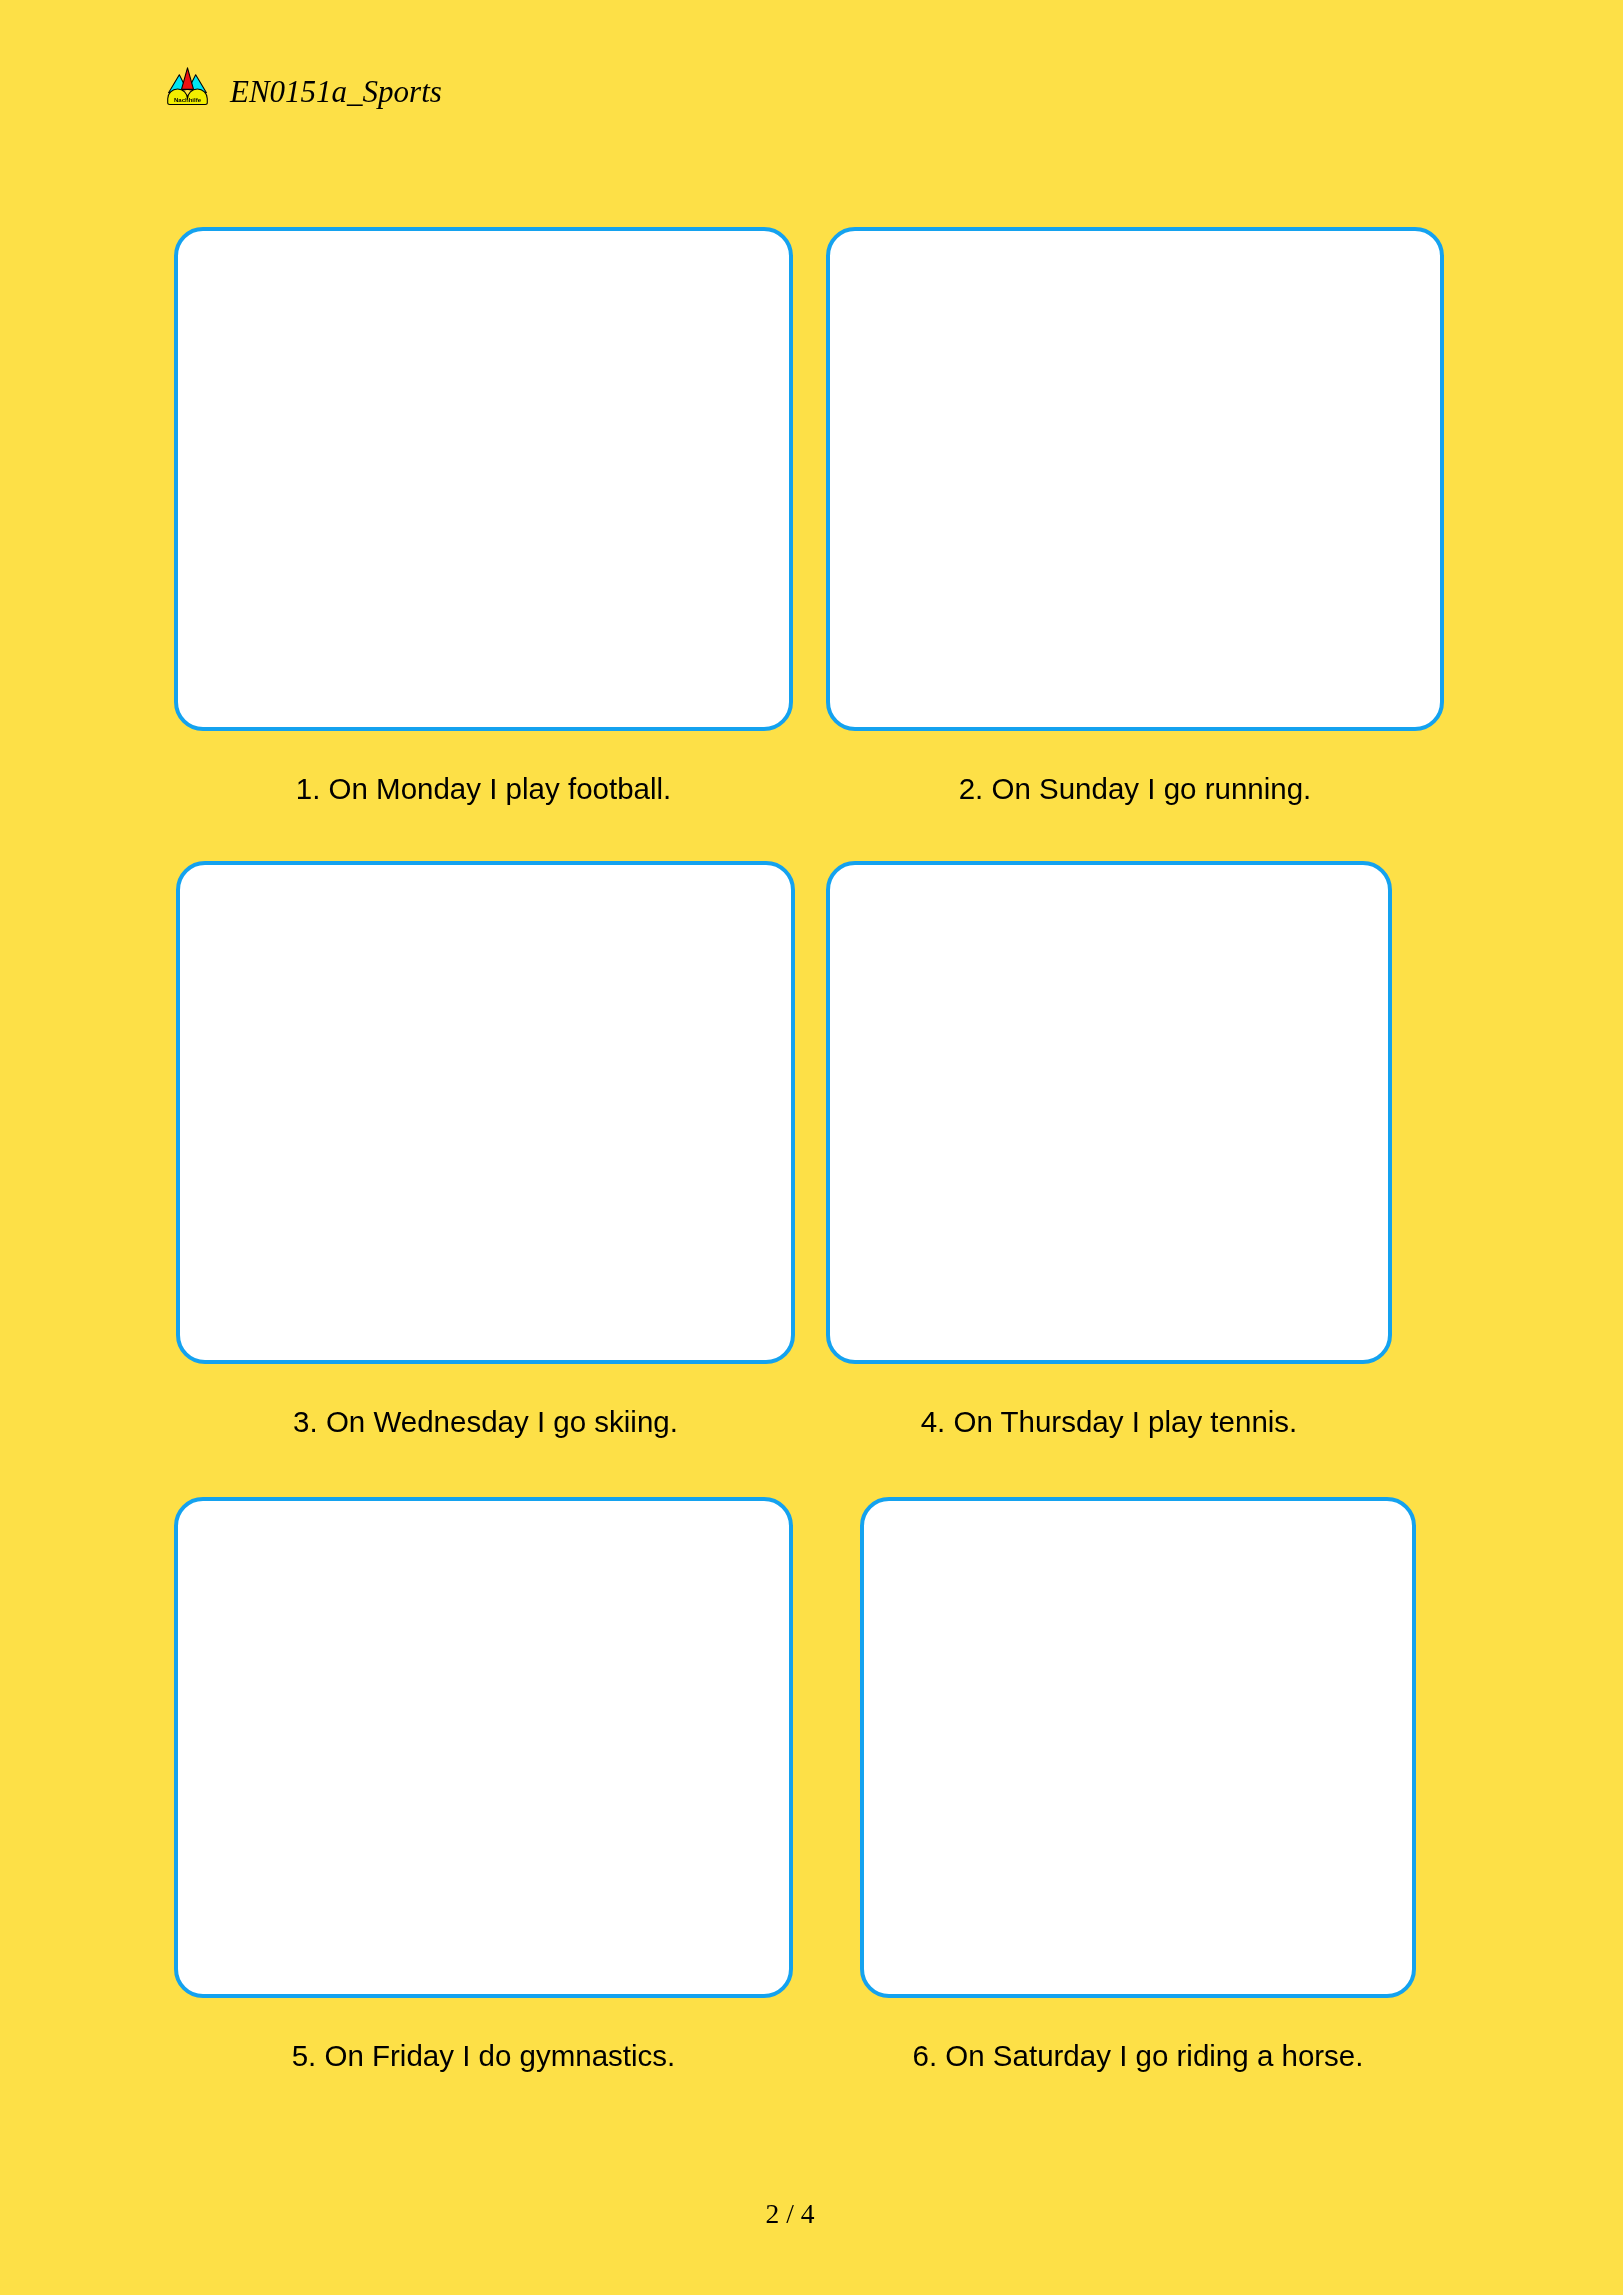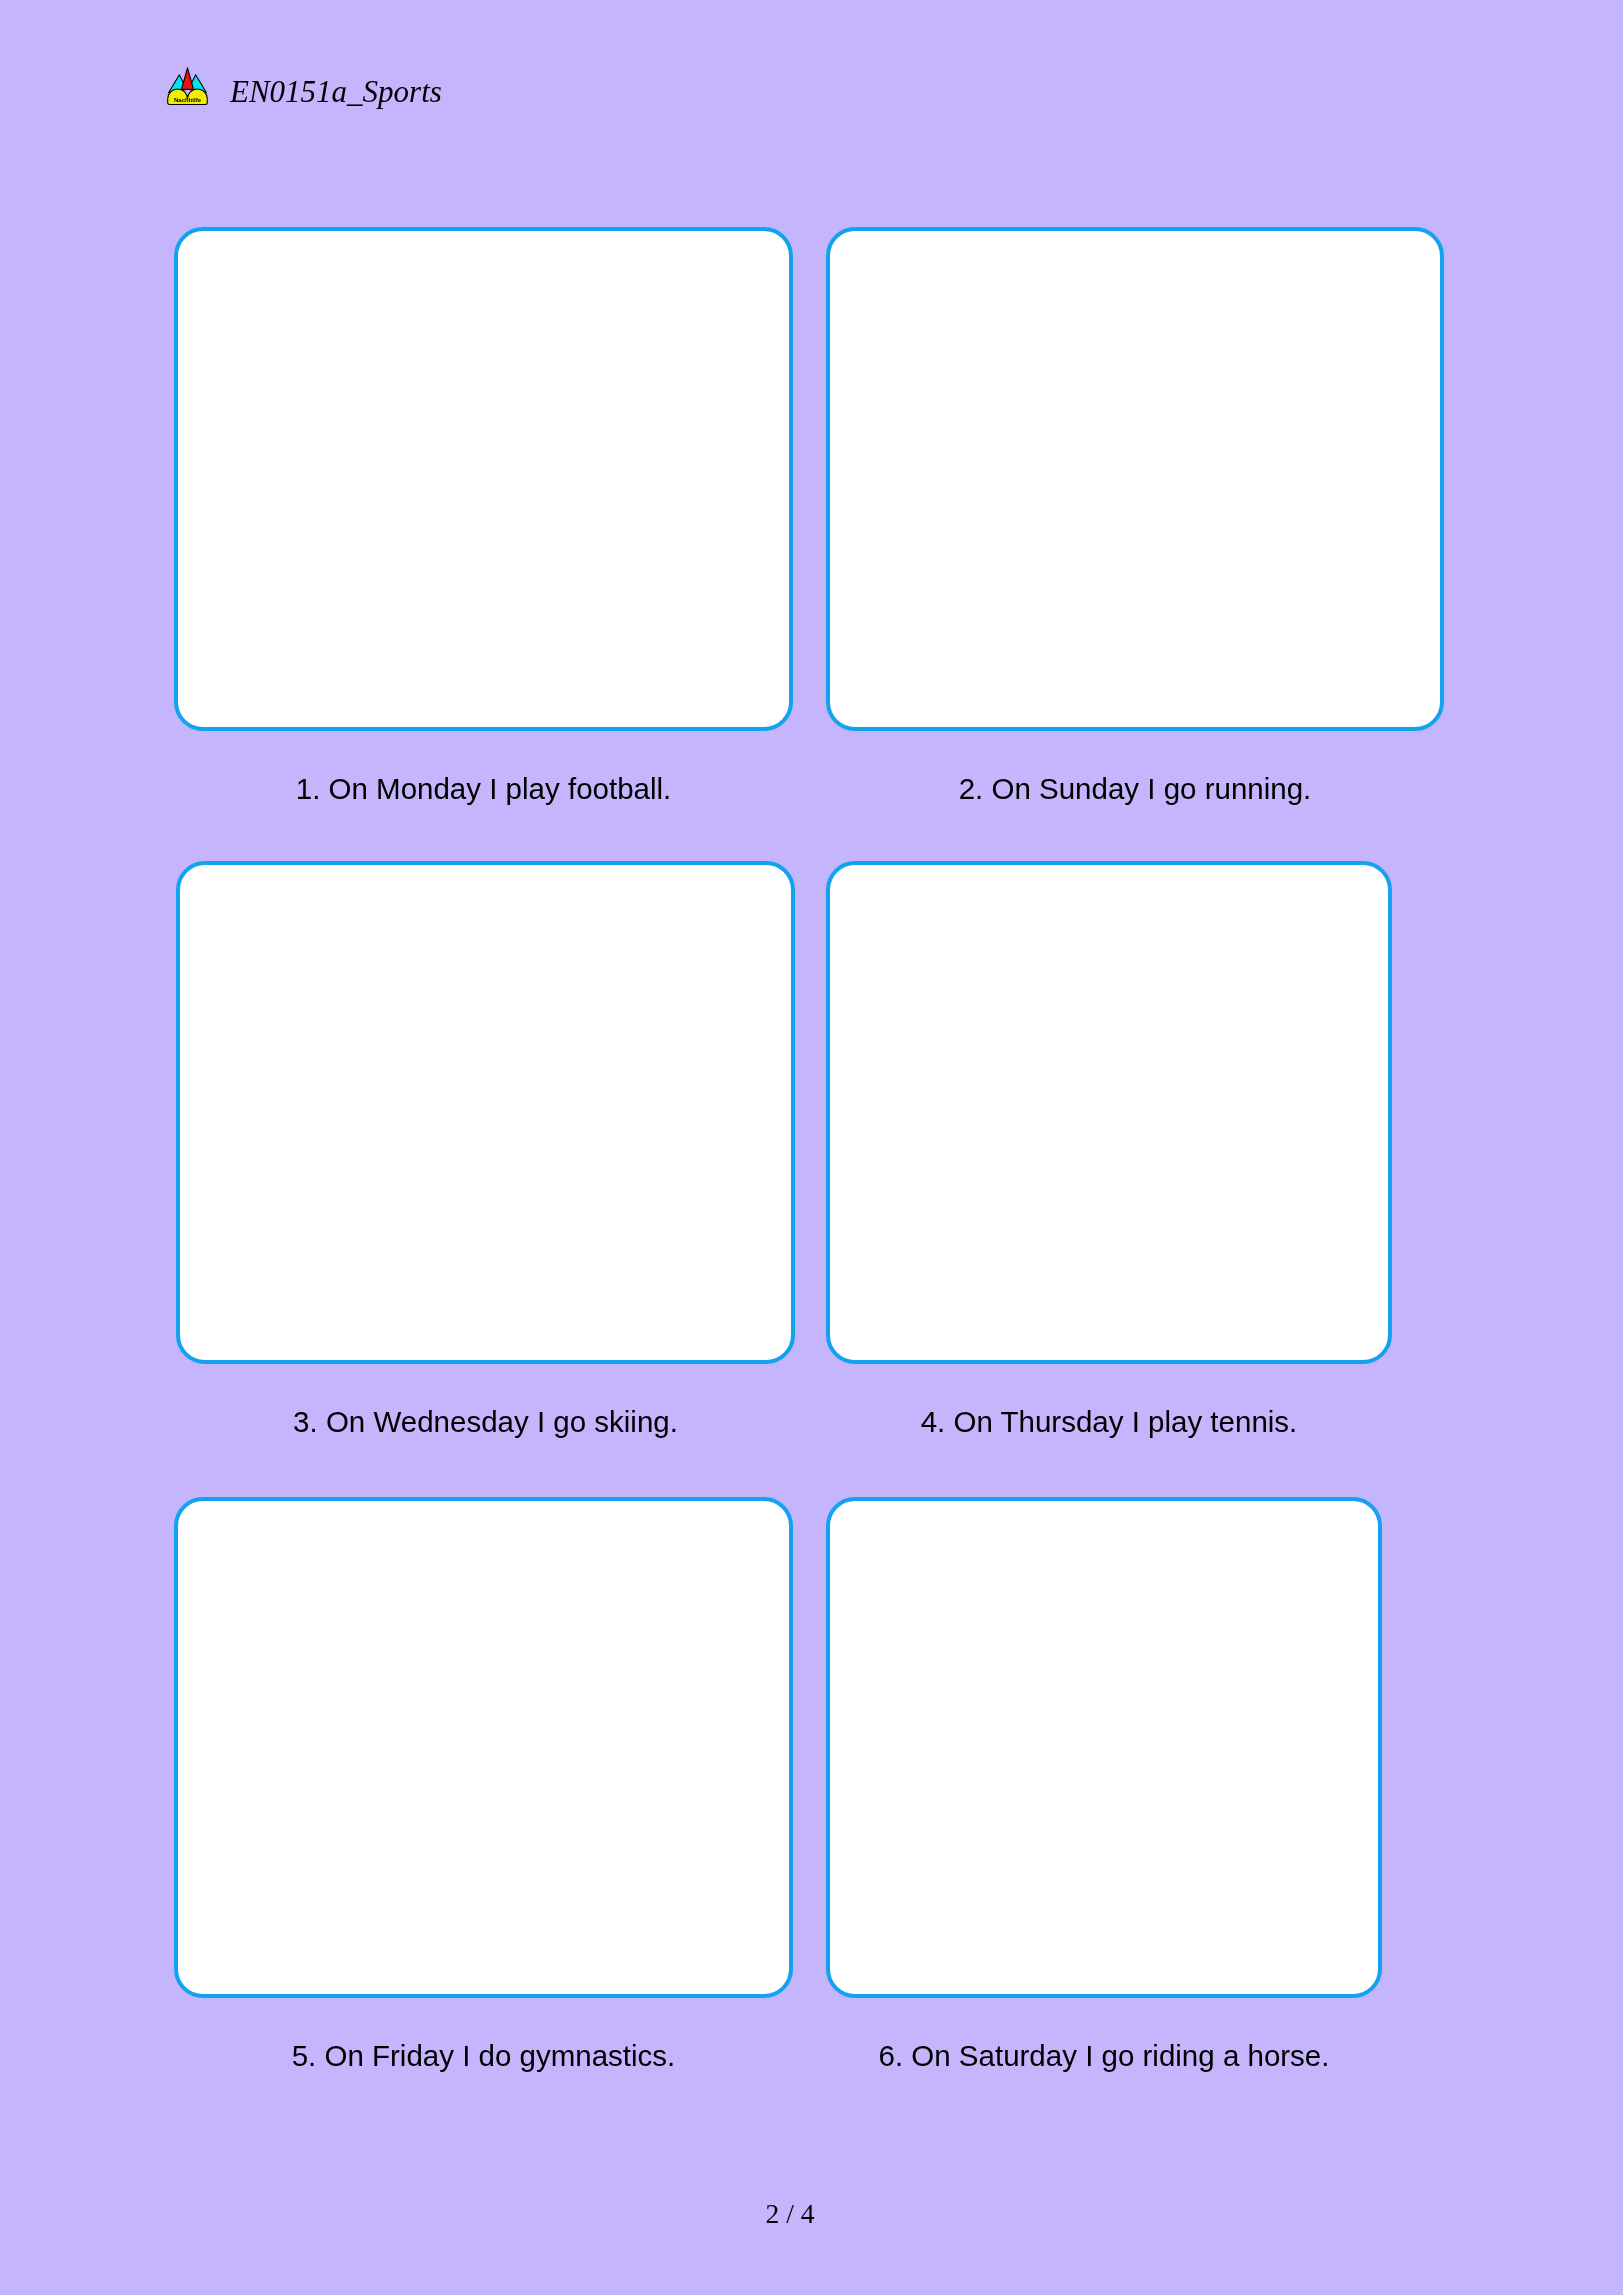--- a/index.html
+++ b/index.html
@@ -4,21 +4,21 @@
 <style>
   html, body {
     margin: 0;
     padding: 0;
     background: #ffffff;
   }
   .sheet {
     position: relative;
     width: 1623px;
     height: 2295px;
-    background: #c4b5fd;
+    background: #fde047;
     font-family: "Liberation Sans", sans-serif;
     color: #000000;
     overflow: hidden;
   }
 
   
   .logo {
     position: absolute;
     left: 166px;
     top: 66px;
@@ -61,21 +61,21 @@
     margin-right: 9.2px;
   }
 
   
   .cell { position: absolute; padding-left: 19px; }
   .cell.c1 { left: 155px;  top: 227px;  width: 619px; }
   .cell.c2 { left: 807px; top: 227px;  width: 618px; }
   .cell.c3 { left: 157px;  top: 861px; width: 619px; }
   .cell.c4 { left: 807px; top: 861px; width: 566px; }
   .cell.c5 { left: 155px;  top: 1497px; width: 619px; }
-  .cell.c6 { left: 807px; top: 1497px; width: 556px; }
+  .cell.c6 { left: 841px; top: 1497px; width: 556px; }
 
   .draw-box {
     box-sizing: border-box;
     width: 100%;
     height: 503px;
     border: 4.6px solid #14a2ef;
     border-radius: 29px;
     background: #ffffff;
   }
   .cell.c1 .draw-box, .cell.c2 .draw-box { height: 504px; }

